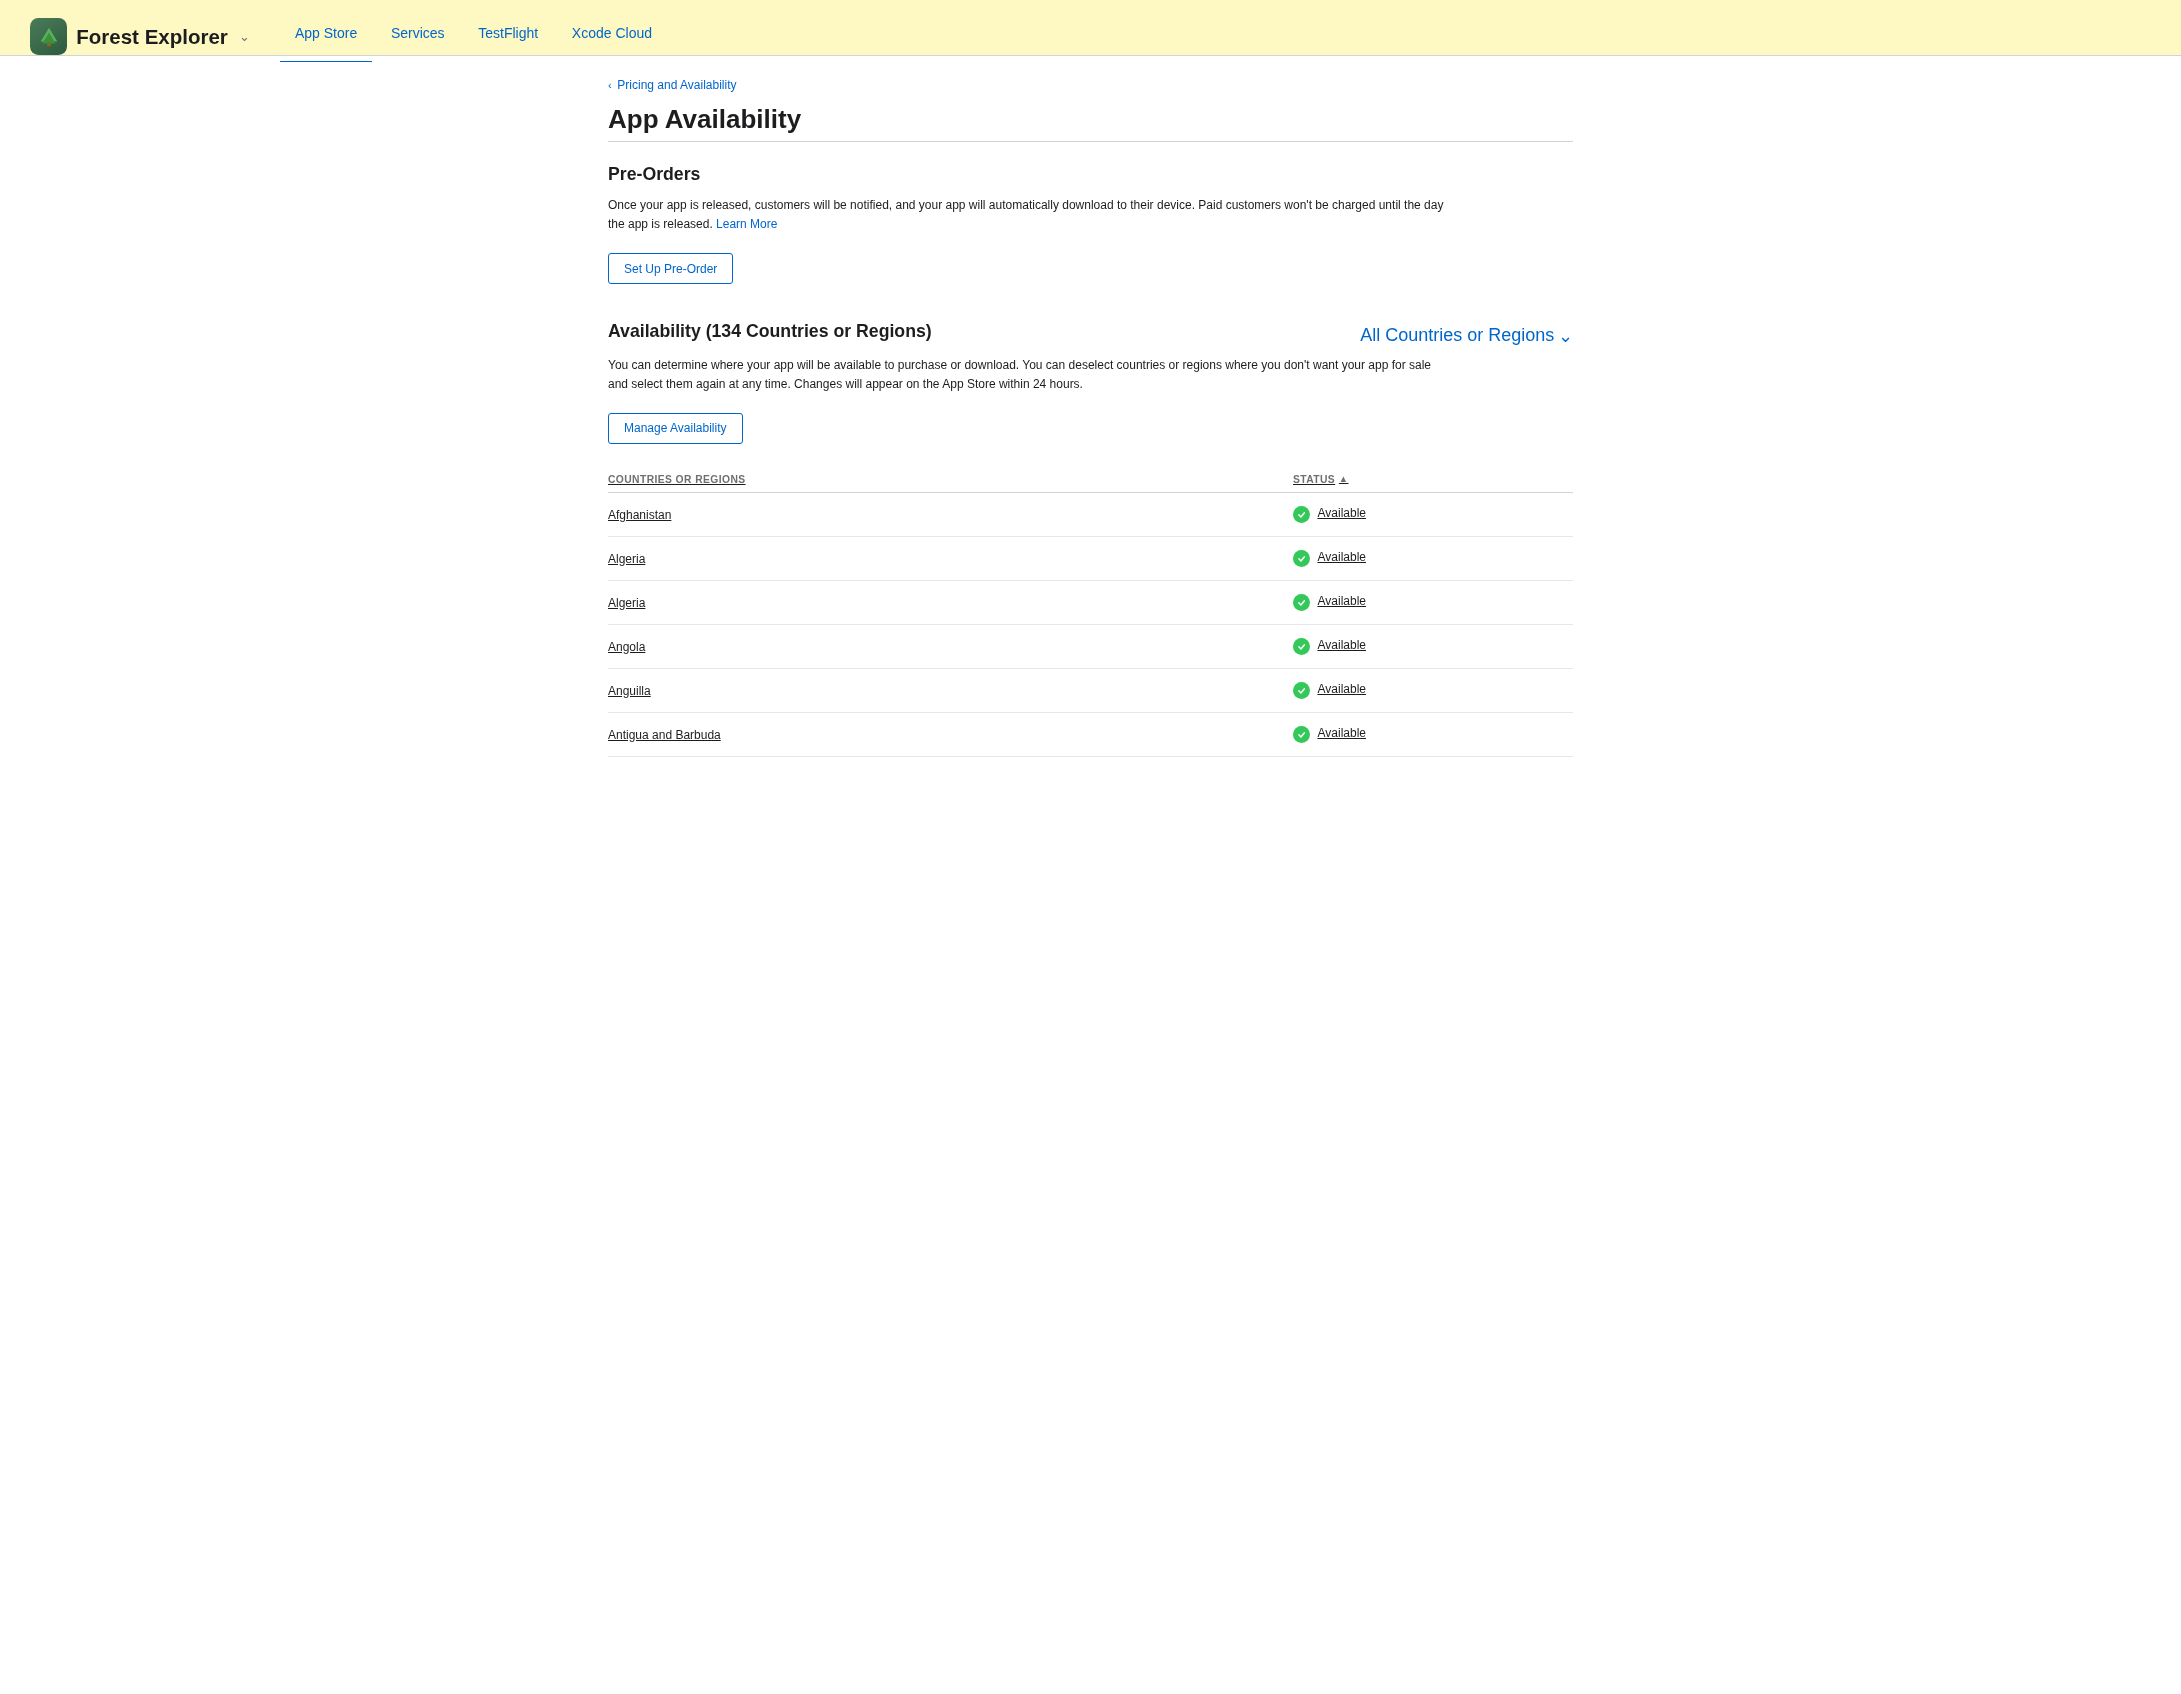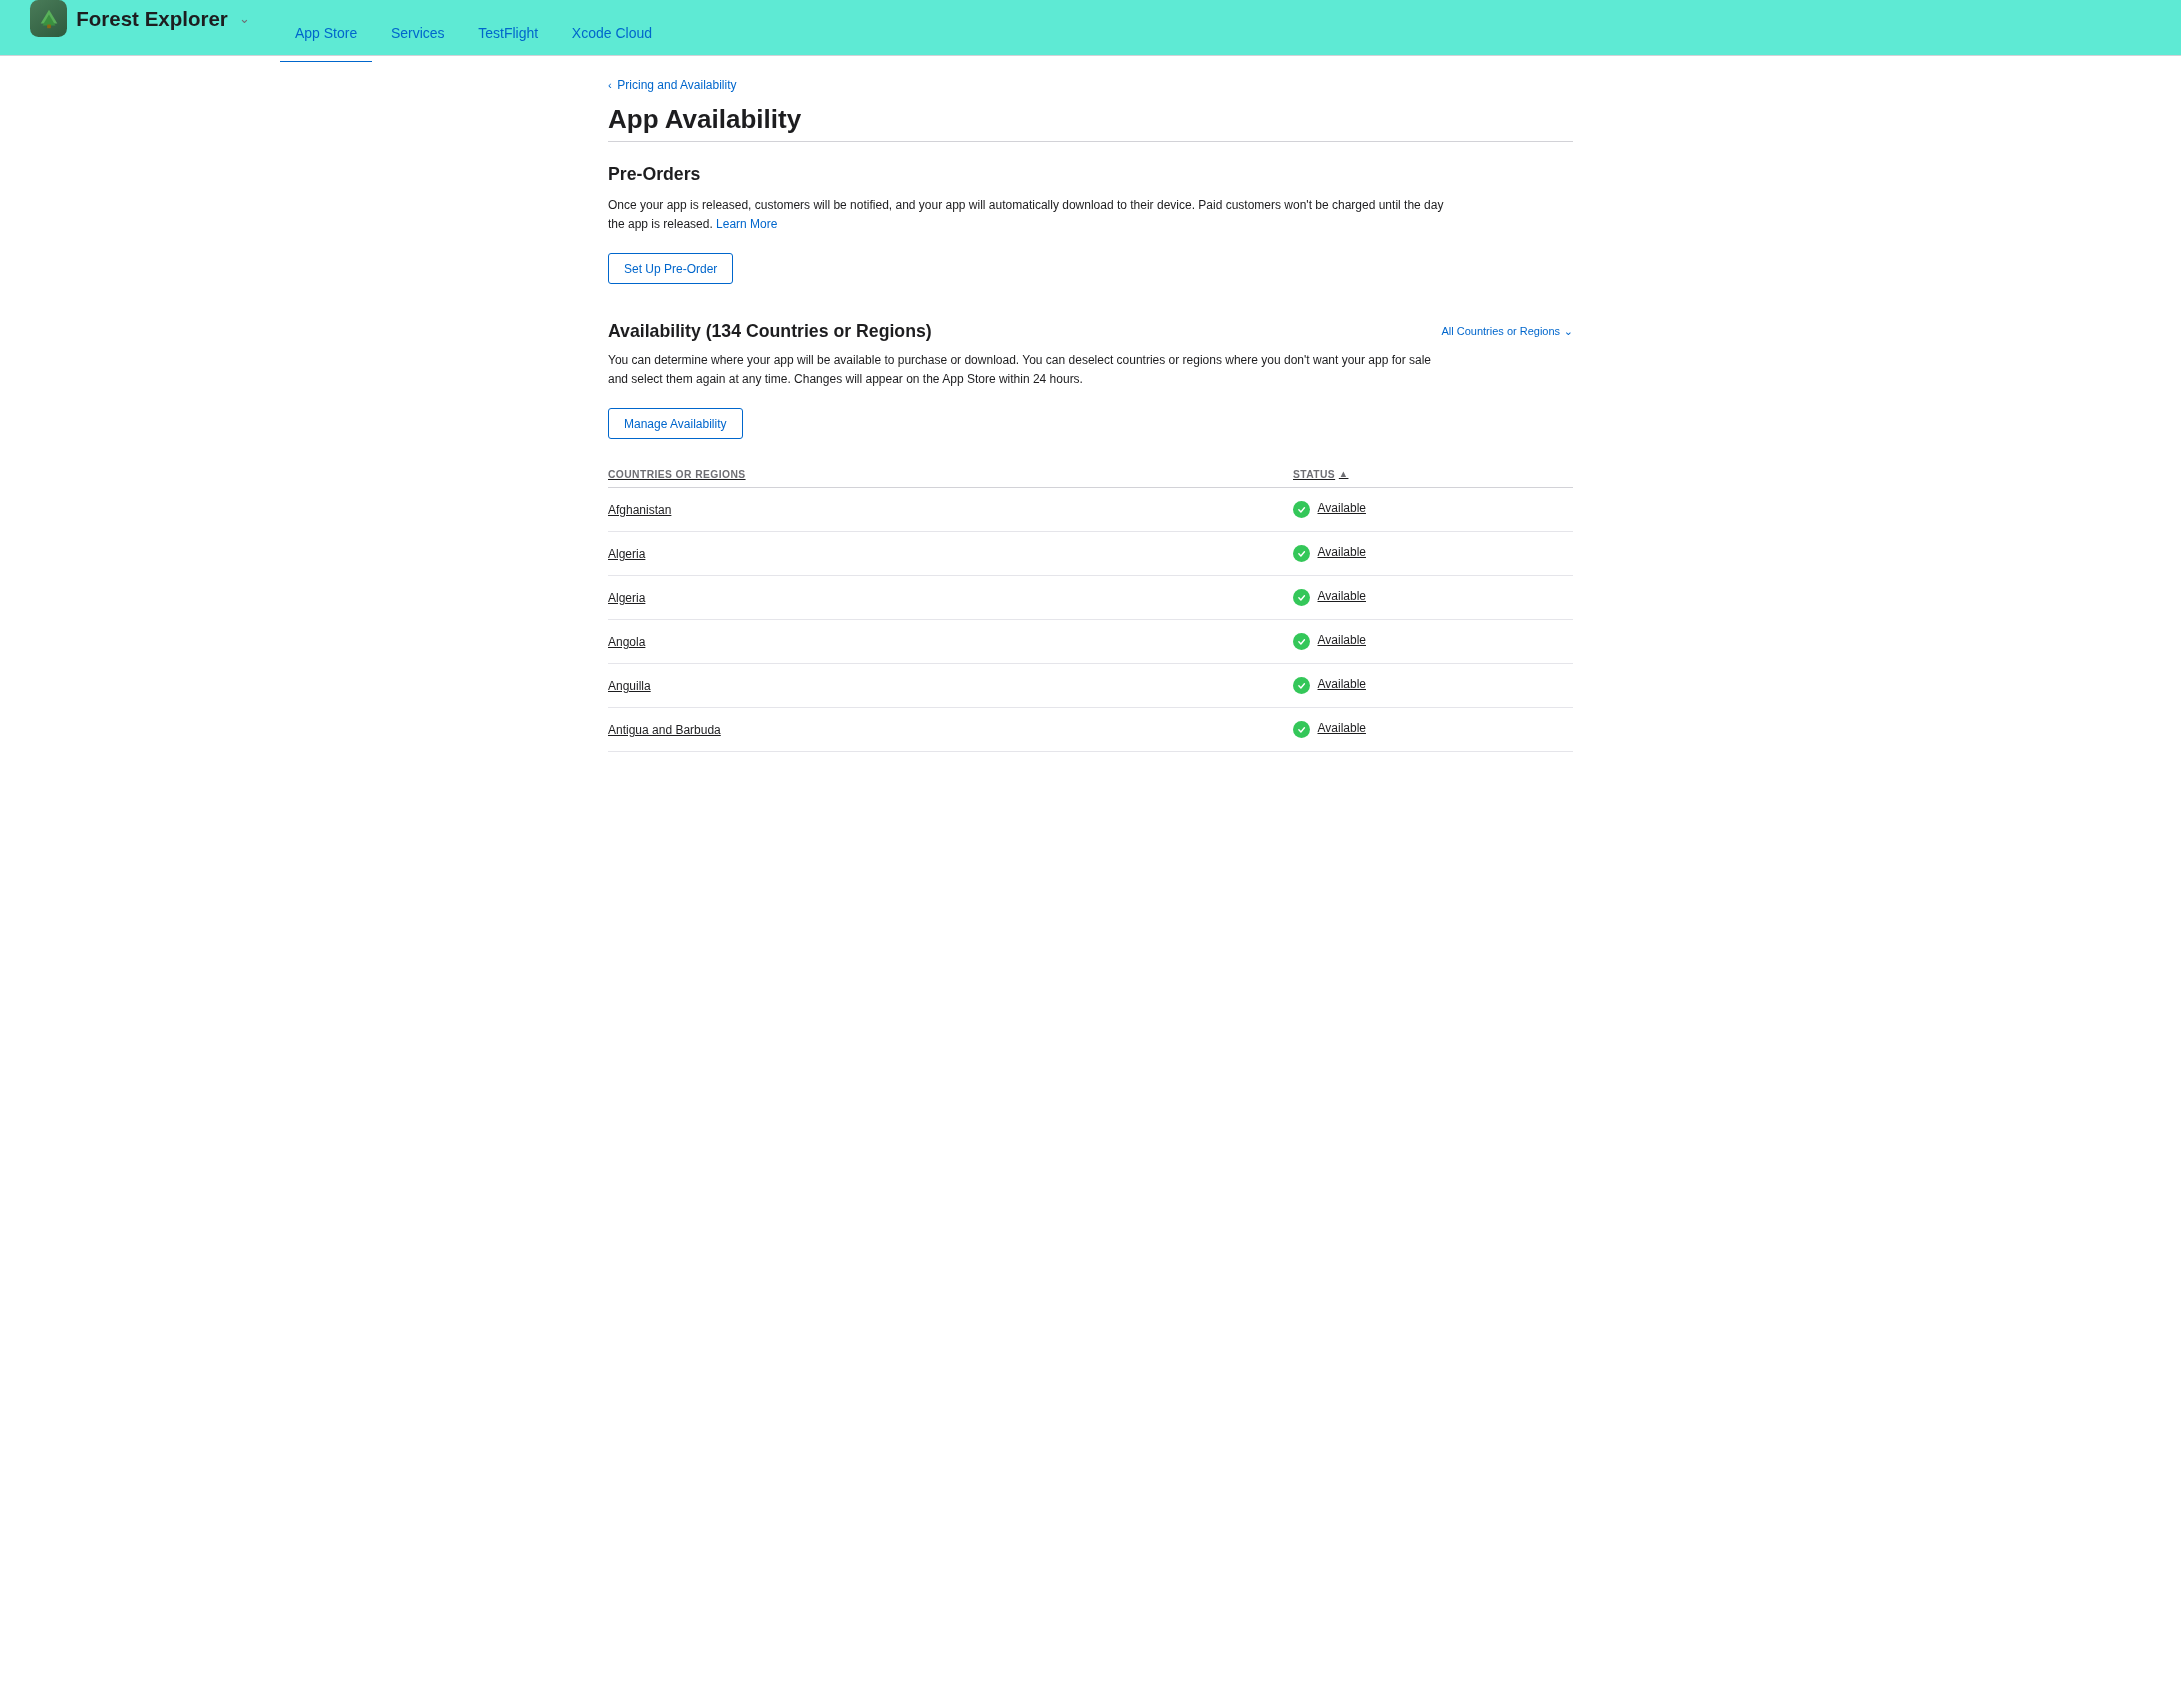--- a/index.html
+++ b/index.html
@@ -11,25 +11,25 @@
     body {
       font-family: -apple-system, BlinkMacSystemFont, 'Helvetica Neue', Arial, sans-serif;
       background: #fff;
       color: #1d1d1f;
       font-size: 13px;
     }
 
     
     .header {
       display: flex;
-      align-items: flex-start;
+      align-items: flex-end;
       padding: 0 30px;
       height: 56px;
       border-bottom: 0.9px solid #d2d2d7;
-      background: #5eead4;
+      background: #fef9c3;
     }
 
     .app-identity {
       display: flex;
       align-items: center;
       gap: 9.3px;
       margin-right: 30px;
       cursor: pointer;
     }
 
@@ -169,21 +169,21 @@
     }
 
     .availability-title {
       font-size: 17.7px;
       font-weight: 700;
       color: #1d1d1f;
     }
 
     .all-countries-link {
       color: #0066cc;
-      font-size: 11px;
+      font-size: 18px;
       cursor: pointer;
       display: flex;
       align-items: flex-start;
       gap: 3.7px;
       white-space: nowrap;
       margin-top: 3.7px;
     }
 
     
     .table-container {

